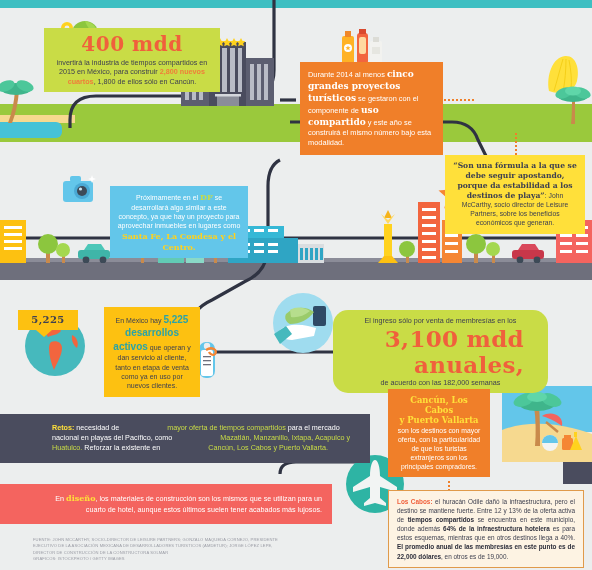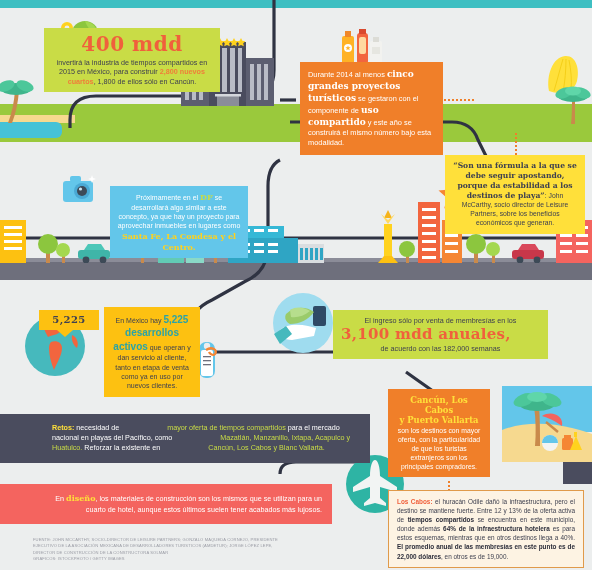--- a/index.html
+++ b/index.html
@@ -53,29 +53,29 @@
 
   #card-quote{left:445px;top:155px;width:140px;background:#ffe03a;padding:6px 7px;}
   #card-quote .body{font-size:6.8px;color:#3f4150;text-align:center;line-height:1.32;}
   #card-quote .q{font-family:"DejaVu Serif",serif;font-weight:bold;font-size:7.6px;color:#3f4150;}
 
   #card-5225{left:104px;top:307px;width:96px;background:#fdc111;padding:6px 6px;}
   #card-5225 .body{font-size:7px;color:#3f4150;text-align:center;line-height:1.34;}
   #card-5225 .k{color:#2aa3a8;font-family:Liberation Sans, sans-serif;font-weight:bold;font-size:10px;}
 
   #tag-5225{left:18px;top:310px;width:60px;height:20px;background:#fdc111;
-        display:flex;align-items:center;justify-content:center;z-index:5;margin-left:21px;}
+        display:flex;align-items:center;justify-content:center;z-index:5;}
   #tag-5225 .t{font-family:"DejaVu Serif",serif;font-weight:bold;font-size:10px;color:#3f4150;letter-spacing:.4px;}
   #tag-5225:after{content:"";position:absolute;left:18px;bottom:-7px;
         border-left:8px solid transparent;border-right:8px solid transparent;border-top:7px solid #fdc111;}
 
-  #card-3100{left:333px;top:310px;width:215px;background:#c9dc46;padding:6px 8px;}
+  #card-3100{left:333px;top:310px;width:215px;background:#c9dc46;padding:6px 24px;border-radius:15px;}
   #card-3100 .lead{font-size:7.2px;color:#3f4150;text-align:center;line-height:1.3;}
-  #card-3100 .amount{font-family:"DejaVu Serif",serif;font-weight:bold;font-size:15px;
-        color:#f0603c;text-align:left;letter-spacing:.3px;line-height:1.1;margin:1px 0;}
+  #card-3100 .amount{font-family:"DejaVu Serif",serif;font-weight:bold;font-size:23px;
+        color:#f0603c;text-align:right;letter-spacing:.3px;line-height:1.1;margin:1px 0;}
   #card-3100 .tail{font-size:7.2px;color:#3f4150;text-align:center;line-height:1.3;}
 
   #card-cancun{left:388px;top:389px;width:102px;background:#f07f29;padding:6px 7px;}
   #card-cancun .ttl{font-family:"DejaVu Serif",serif;font-weight:bold;font-size:8.4px;
         color:#ffe03a;text-align:center;line-height:1.2;margin-bottom:2px;}
   #card-cancun .body{font-size:6.8px;color:#ffffff;text-align:center;line-height:1.3;}
 
   #band-retos{left:0;top:414px;width:370px;background:#4a4c5e;padding:9px 10px 9px 52px;}
   #band-retos .body{font-size:7.2px;color:#ffffff;line-height:1.42;}
   #band-retos .k{color:#ffe03a;font-weight:bold;}
@@ -525,21 +525,21 @@
   </div>
 
   <div class="card" id="card-cancun">
     <div class="ttl">Cancún, Los Cabos</div>
     <div class="ttl" style="margin-top:-2px">y Puerto Vallarta</div>
     <div class="body">son los destinos con mayor oferta, con la particularidad de que los turistas extranjeros son los principales compradores.</div>
   </div>
 
   <div class="card" id="band-retos">
     <div class="body">
-      <span class="k">Retos:</span><span> necesidad de </span><span class="g">mayor oferta de tiempos compartidos</span><span> para el mercado nacional en playas del Pacífico, como </span><span class="g">Mazatlán, Manzanillo, Ixtapa, Acapulco y Huatulco.</span><span> Reforzar la existente en </span><span class="g">Cancún, Los Cabos y Blanc Vallarta.</span>
+      <span class="k">Retos:</span><span> necesidad de </span><span class="g">mayor oferta de tiempos compartidos</span><span> para el mercado nacional en playas del Pacífico, como </span><span class="g">Mazatlán, Manzanillo, Ixtapa, Acapulco y Huatulco.</span><span> Reforzar la existente en </span><span class="g">Cancún, Los Cabos y Puerto Vallarta.</span>
     </div>
   </div>
 
   <div class="card" id="band-diseno">
     <div class="body">
       <span>En </span><span class="k">diseño</span><span>, los materiales de construcción son los mismos que se utilizan para un cuarto de hotel, aunque estos últimos suelen tener acabados más lujosos.</span>
     </div>
   </div>
 
   <div class="card" id="box-loscabos">

